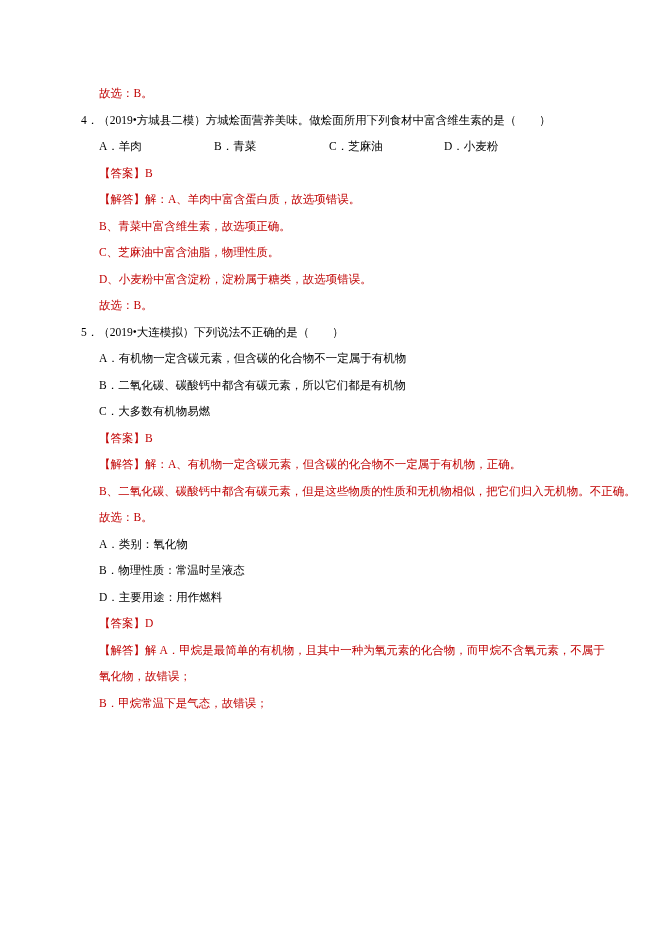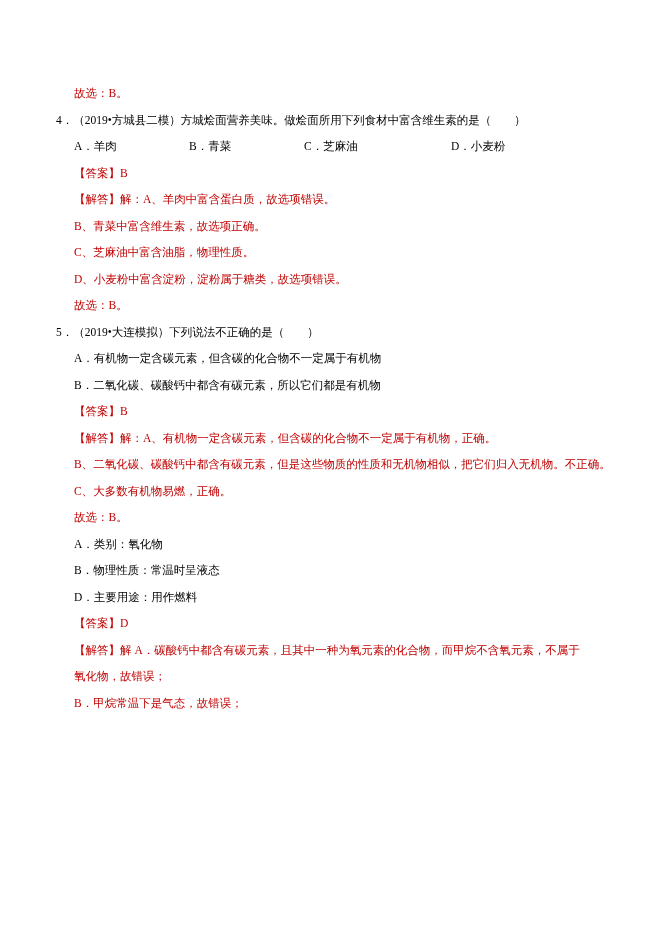--- a/index.html
+++ b/index.html
@@ -9,35 +9,35 @@
     height: 935px;
     background: #ffffff;
     font-family: "Liberation Serif", "DejaVu Serif", serif;
     font-size: 11.5px;
     color: #000000;
     overflow: hidden;
   }
   .doc {
     width: 661px;
     height: 935px;
-    padding: 80px 28px 0 56px;
+    padding: 80px 28px 0 81px;
   }
   .line {
     margin: 0;
     line-height: 26.5px;
     white-space: nowrap;
   }
   .indent { padding-left: 18px; }
   .red { color: #c00000; }
   .opt-col {
     display: inline-block;
     width: 115px;
     font-family: Liberation Serif, serif;
   }
-  .opt-col:last-child { width: auto; margin-left: 32px; }
+  .opt-col:last-child { width: auto; }
   sub {
     font-size: 8px;
     line-height: 0;
   }
 </style>
 </head>
 <body>
 
 <div class="doc">
 
@@ -53,30 +53,30 @@
     <p class="line red indent">B、青菜中富含维生素，故选项正确。</p>
     <p class="line red indent">C、芝麻油中富含油脂，物理性质。</p>
     <p class="line red indent">D、小麦粉中富含淀粉，淀粉属于糖类，故选项错误。</p>
     <p class="line red indent">故选：B。</p>
   </section>
 
   <section>
     <p class="line">5．（2019•大连模拟）下列说法不正确的是（　　）</p>
     <p class="line indent">A．有机物一定含碳元素，但含碳的化合物不一定属于有机物</p>
     <p class="line indent">B．二氧化碳、碳酸钙中都含有碳元素，所以它们都是有机物</p>
+    <p class="line indent">C．大多数有机物易燃</p>
     <p class="line red indent">【答案】B</p>
     <p class="line red indent">【解答】解：A、有机物一定含碳元素，但含碳的化合物不一定属于有机物，正确。</p>
     <p class="line red indent">B、二氧化碳、碳酸钙中都含有碳元素，但是这些物质的性质和无机物相似，把它们归入无机物。不正确。</p>
-    <p class="line red indent">C、大多数有机物易燃，正确。</p>
     <p class="line red indent">故选：B。</p>
   </section>
 
   <section>
     <p class="line indent">A．类别：氧化物</p>
     <p class="line indent">B．物理性质：常温时呈液态</p>
     <p class="line indent">D．主要用途：用作燃料</p>
     <p class="line red indent">【答案】D</p>
-    <p class="line red indent">【解答】解 A．碳酸钙中都含有碳元素，且其中一种为氧元素的化合物，而甲烷不含氧元素，不属于</p>
+    <p class="line red indent">【解答】解 A．甲烷是最简单的有机物，且其中一种为氧元素的化合物，而甲烷不含氧元素，不属于</p>
     <p class="line red indent">氧化物，故错误；</p>
     <p class="line red indent">B．甲烷常温下是气态，故错误；</p>
   </section>
 
 </div>
 
 </body></html>

